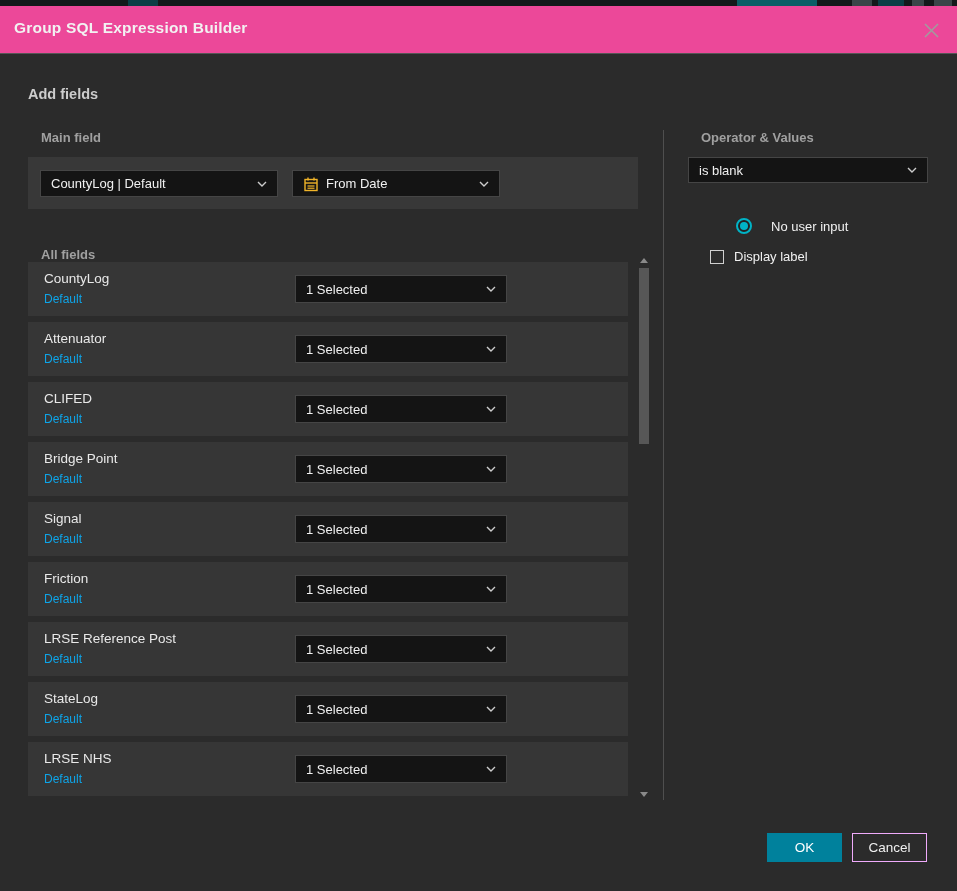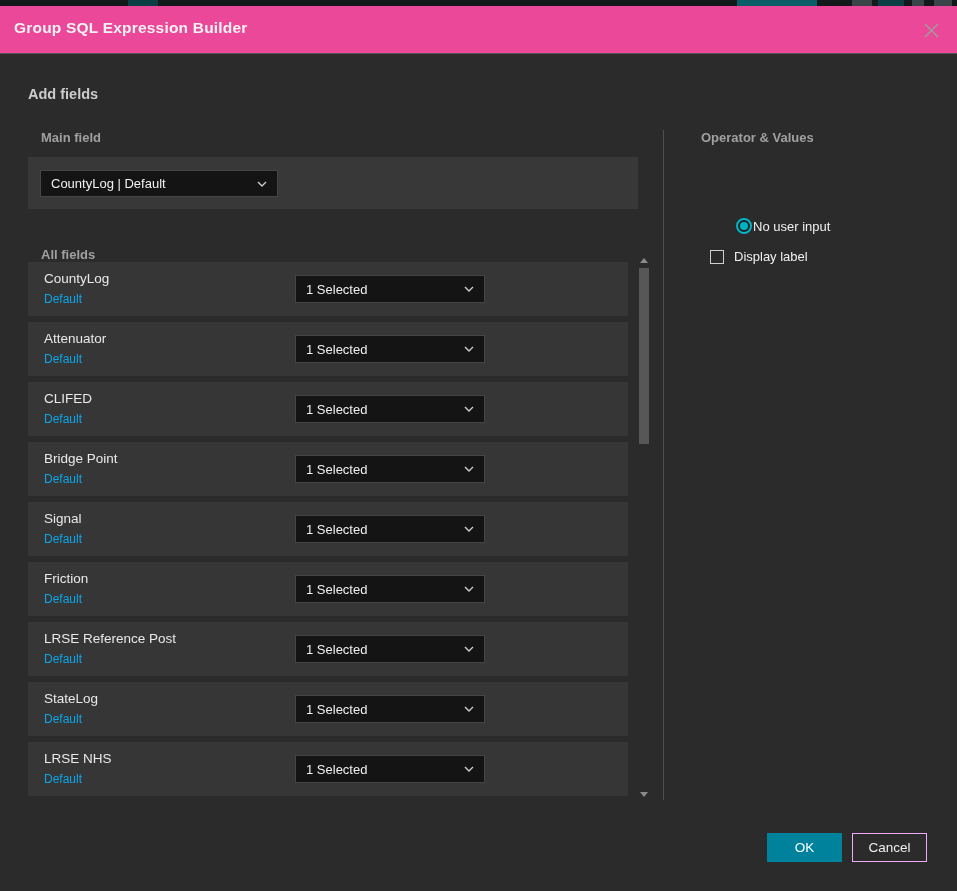--- a/index.html
+++ b/index.html
@@ -63,41 +63,41 @@
   .layer-dd { position: absolute; left: 12px; top: 13px; width: 238px; height: 27px; }
   .field-dd { position: absolute; left: 264px; top: 13px; width: 208px; height: 27px; gap: 7px; }
   .cal-icon { flex: 0 0 auto; }
 
   .fields-list { position: absolute; left: 28px; top: 256px; width: 600px; }
   .field-row {
     position: relative; height: 54px; margin-bottom: 6px; background: #363636;
   }
   .row-name { position: absolute; left: 16px; top: 9px; font-size: 13.5px; color: #e9e9e9; }
   .row-sub  { position: absolute; left: 16px; top: 30px; font-size: 12px; color: #0ea5e9; }
-  .row-dd   { position: absolute; left: 267px; top: 13px; width: 190px; height: 28px; }
+  .row-dd   { position: absolute; left: 267px; top: 13px; width: 212px; height: 28px; }
 
   
   .sb-up, .sb-down {
     position: absolute; left: 638px; width: 12px; height: 8px;
     display: flex; align-items: center; justify-content: center; cursor: pointer;
   }
   .sb-up { top: 250px; }
   .sb-down { top: 784px; }
   .tri-up { width: 0; height: 0; border-left: 4px solid transparent; border-right: 4px solid transparent; border-bottom: 5px solid #8a8a8a; }
   .tri-down { width: 0; height: 0; border-left: 4px solid transparent; border-right: 4px solid transparent; border-top: 5px solid #8a8a8a; }
   .sb-thumb {
     position: absolute; left: 639px; top: 262px; width: 10px; height: 176px;
     background: #575757; cursor: pointer;
   }
 
   .v-divider { position: absolute; left: 663px; top: 124px; width: 1px; height: 670px; background: #4f4f4f; }
 
   .operator-dd { position: absolute; left: 688px; top: 151px; width: 240px; height: 26px; }
 
-  .radio-row { position: absolute; left: 688px; top: 212px; display: flex; align-items: center; gap: 1px; cursor: pointer; padding-left: 48px; }
+  .radio-row { position: absolute; left: 688px; top: 212px; display: flex; align-items: center; gap: 19px; cursor: pointer; padding-left: 48px; }
   .radio-outer {
     width: 16px; height: 16px; border-radius: 50%;
     border: 2px solid var(--accent-teal, #00b3c6); background: #222;
     display: flex; align-items: center; justify-content: center;
   }
   .radio-dot { width: 8px; height: 8px; border-radius: 50%; background: var(--accent-teal, #00b3c6); }
   .radio-label { font-size: 13px; color: #f0f0f0; }
 
   .checkbox-row { position: absolute; left: 710px; top: 243px; display: flex; align-items: center; gap: 10px; cursor: pointer; }
   .checkbox-box { width: 14px; height: 14px; border: 1px solid #cfcfcf; background: transparent; }
@@ -141,20 +141,34 @@
 
     <div class="group-label main-field-label">Main field</div>
 
     <div class="main-panel">
       <div class="dd layer-dd">
         <span class="dd-text">CountyLog | Default</span>
         <svg class="chev" width="10" height="6" viewBox="0 0 10 6">
           <polyline points="1,1 5,5 9,1" fill="none" stroke="#cccccc" stroke-width="1.4"></polyline>
         </svg>
       </div>
+      <div class="dd field-dd">
+        <svg class="cal-icon" width="16" height="16" viewBox="0 0 16 16">
+          <rect x="2" y="3.5" width="12" height="11" fill="none" stroke="#f0b429" stroke-width="1.4"></rect>
+          <line x1="2" y1="7" x2="14" y2="7" stroke="#f0b429" stroke-width="1.4"></line>
+          <line x1="5" y1="1.5" x2="5" y2="4.5" stroke="#f0b429" stroke-width="1.4"></line>
+          <line x1="11" y1="1.5" x2="11" y2="4.5" stroke="#f0b429" stroke-width="1.4"></line>
+          <line x1="4.5" y1="10" x2="11.5" y2="10" stroke="#f0b429" stroke-width="1.2"></line>
+          <line x1="4.5" y1="12.2" x2="11.5" y2="12.2" stroke="#f0b429" stroke-width="1.2"></line>
+        </svg>
+        <span class="dd-text">From Date</span>
+        <svg class="chev" width="10" height="6" viewBox="0 0 10 6">
+          <polyline points="1,1 5,5 9,1" fill="none" stroke="#cccccc" stroke-width="1.4"></polyline>
+        </svg>
+      </div>
     </div>
 
     <div class="group-label all-fields-label">All fields</div>
 
     <div class="fields-list" id="fields-list">
   <div class="field-row">
     <div class="row-name">CountyLog</div>
     <div class="row-sub">Default</div>
     <div class="dd row-dd">
       <span class="dd-text">1 Selected</span>
@@ -258,20 +272,26 @@
       </div>
     <div class="sb-thumb"></div>
     <div class="sb-down">
         <span class="tri-down"></span>
       </div>
 
     <div class="v-divider"></div>
 
     <div class="group-label operator-label">Operator &amp; Values</div>
 
+    <div class="dd operator-dd">
+      <span class="dd-text">is blank</span>
+      <svg class="chev" width="10" height="6" viewBox="0 0 10 6">
+        <polyline points="1,1 5,5 9,1" fill="none" stroke="#cccccc" stroke-width="1.4"></polyline>
+      </svg>
+    </div>
 
     <div class="radio-row">
       <span class="radio-outer">
           <span class="radio-dot"></span>
         </span>
       <span class="radio-label">No user input</span>
     </div>
 
     <div class="checkbox-row">
       <span class="checkbox-box"></span>

